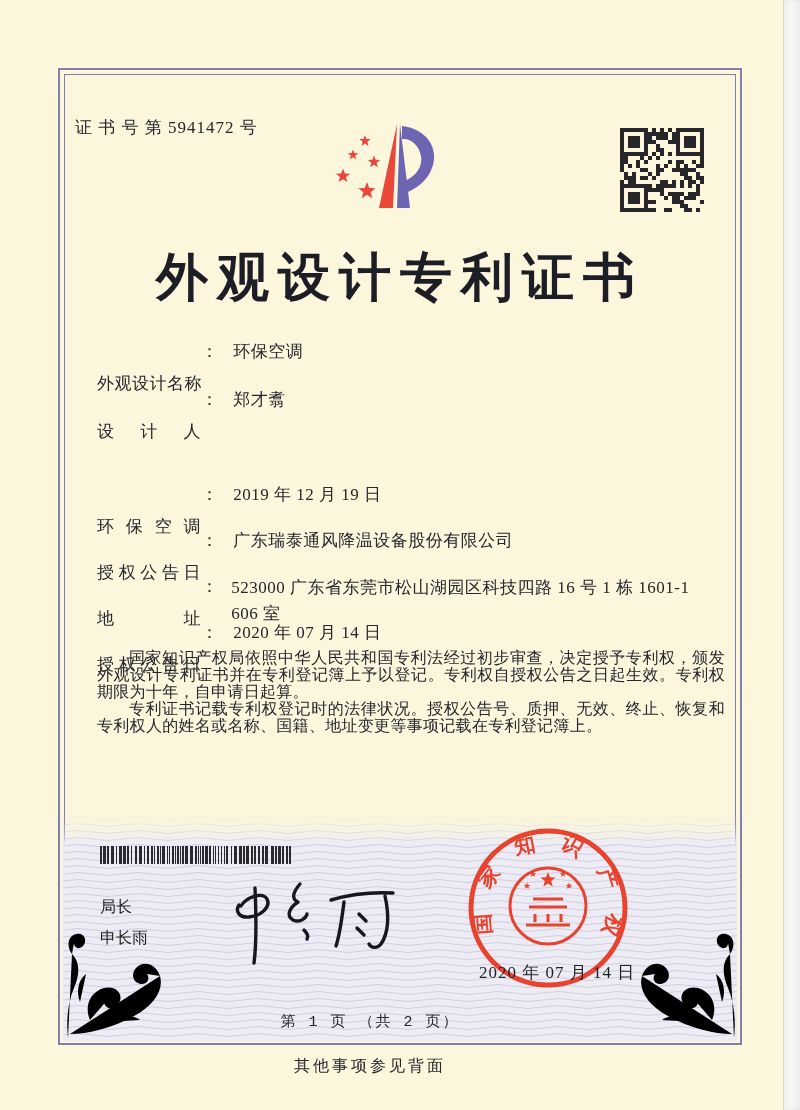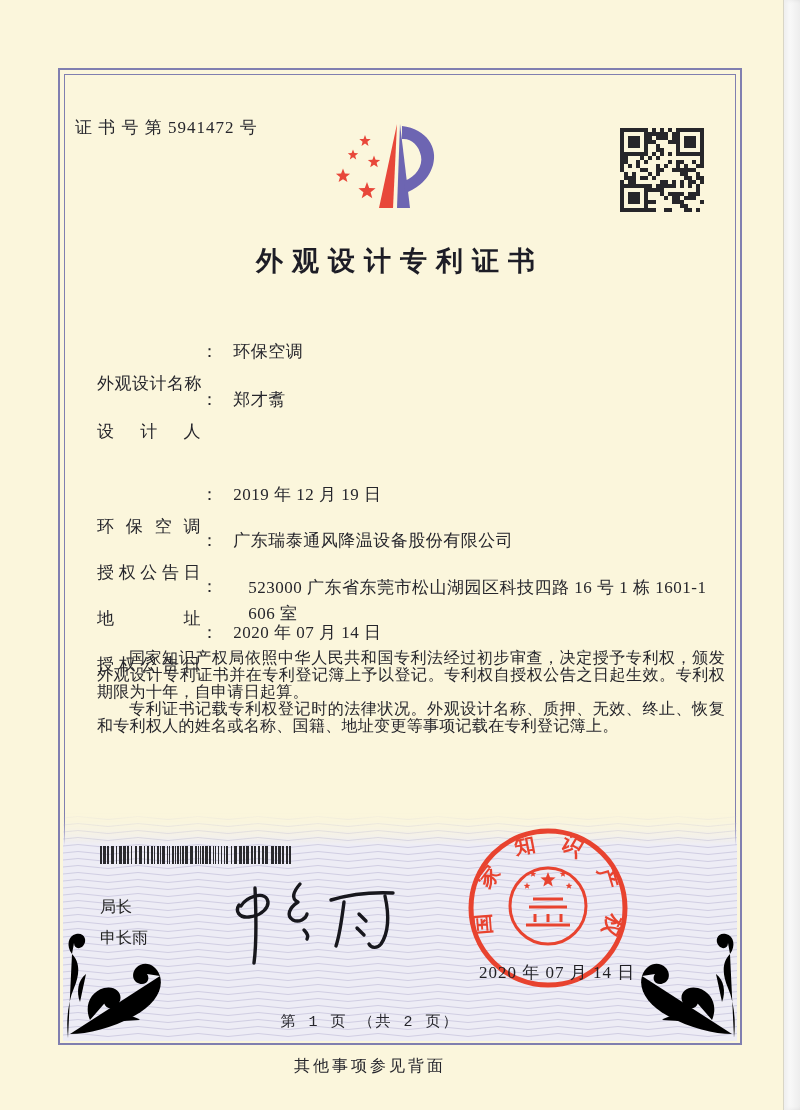--- a/index.html
+++ b/index.html
@@ -14,28 +14,28 @@
   
   .frame-outer{position:absolute;left:58px;top:68px;width:684px;height:977px;
     border:2.5px solid var(--frame,#807fb0);box-sizing:border-box;}
   .frame-inner{position:absolute;left:4px;top:4px;right:4px;bottom:4px;
     border:1px solid var(--frame,#807fb0);}
 
   .abs{position:absolute;}
   .ink{color:var(--ink,#26262c);}
 
   .cert-no{left:75px;top:116px;font-size:17px;letter-spacing:1px;}
-  .doc-title{left:0;width:800px;top:243px;text-align:center;font-size:27px;font-weight:700;
+  .doc-title{left:0;width:800px;top:243px;text-align:center;font-size:52px;font-weight:700;
     letter-spacing:9px;color:#1d1d26;}
 
   .row{left:97px;width:640px;font-size:17px;letter-spacing:.5px;white-space:nowrap;}
   .flabel{display:inline-block;width:104px;text-align:justify;text-align-last:justify;vertical-align:top;margin-top:32px;}
   .fcolon{display:inline-block;vertical-align:top;}
   .fvalue{display:inline-block;margin-left:10px;vertical-align:top;}
-  .addr-lines{display:inline-block;margin-left:25px;vertical-align:top;white-space:normal;width:480px;line-height:26px;}
+  .addr-lines{display:inline-block;margin-left:8px;vertical-align:top;white-space:normal;width:480px;line-height:26px;}
   .grant2{position:absolute;left:358px;top:0;}
 
   .body-text{left:97px;top:649px;width:628px;font-size:16px;line-height:17px;
     letter-spacing:.3px;text-align:justify;}
   .body-text p{margin:0;text-indent:2em;}
 
   
   .wave-band{left:63px;top:812px;width:674px;height:229px;background:linear-gradient(180deg,rgba(237,236,245,0) 0%,#edecf5 14%,#edecf5 100%);
     -webkit-mask-image:linear-gradient(180deg,transparent 0,#000 34px);
     mask-image:linear-gradient(180deg,transparent 0,#000 34px);z-index:1;}
@@ -146,21 +146,21 @@
     <span class="addr-lines"><span>523000 广东省东莞市松山湖园区科技四路 16 号 1 栋 1601-1</span><br>
       <span>606 室</span></span>
   </div>
   <div class="abs ink row" style="top:621px">
     <span class="flabel">授权公告日</span><span class="fcolon">：</span>
     <span class="fvalue">2020 年 07 月 14 日</span>
   </div>
 
   <div class="abs ink body-text">
     <p>国家知识产权局依照中华人民共和国专利法经过初步审查，决定授予专利权，颁发外观设计专利证书并在专利登记簿上予以登记。专利权自授权公告之日起生效。专利权期限为十年，自申请日起算。</p>
-    <p>专利证书记载专利权登记时的法律状况。外观设计名称、质押、无效、终止、恢复和专利权人的姓名或名称、国籍、地址变更等事项记载在专利登记簿上。</p>
+    <p>专利证书记载专利权登记时的法律状况。授权公告号、质押、无效、终止、恢复和专利权人的姓名或名称、国籍、地址变更等事项记载在专利登记簿上。</p>
   </div>
 
   <svg class="abs barcode" width="198" height="18" viewBox="0 0 198 18">
     <path class="bar-dark" id="barcode-path" d="M0 0h2v18h-2zM3 0h3v18h-3zM7 0h2v18h-2zM11 0h3v18h-3zM16 0h1v18h-1zM19 0h3v18h-3zM23 0h3v18h-3zM27 0h2v18h-2zM31 0h1v18h-1zM35 0h2v18h-2zM39 0h3v18h-3zM44 0h1v18h-1zM47 0h2v18h-2zM51 0h2v18h-2zM54 0h1v18h-1zM57 0h2v18h-2zM60 0h1v18h-1zM62 0h3v18h-3zM67 0h1v18h-1zM69 0h1v18h-1zM72 0h2v18h-2zM75 0h1v18h-1zM77 0h2v18h-2zM80 0h1v18h-1zM82 0h2v18h-2zM85 0h3v18h-3zM90 0h3v18h-3zM95 0h2v18h-2zM98 0h1v18h-1zM100 0h1v18h-1zM102 0h2v18h-2zM105 0h3v18h-3zM109 0h2v18h-2zM113 0h1v18h-1zM115 0h1v18h-1zM118 0h1v18h-1zM121 0h1v18h-1zM124 0h1v18h-1zM126 0h2v18h-2zM131 0h1v18h-1zM134 0h3v18h-3zM139 0h3v18h-3zM143 0h2v18h-2zM146 0h3v18h-3zM151 0h2v18h-2zM154 0h2v18h-2zM158 0h2v18h-2zM162 0h2v18h-2zM165 0h3v18h-3zM171 0h3v18h-3zM175 0h2v18h-2zM178 0h3v18h-3zM182 0h2v18h-2zM186 0h2v18h-2zM189 0h2v18h-2z"></path>
   </svg>
 
   <div class="abs sig-block sig-title">局长</div>
   <div class="abs sig-block sig-name">申长雨</div>
   <svg class="abs signature-svg" width="205" height="108" viewBox="0 0 205 108">
     <path d="M38,40 C44,30 60,26 64,33 C68,41 58,50 46,51 C36,52 32,45 36,39"></path>

